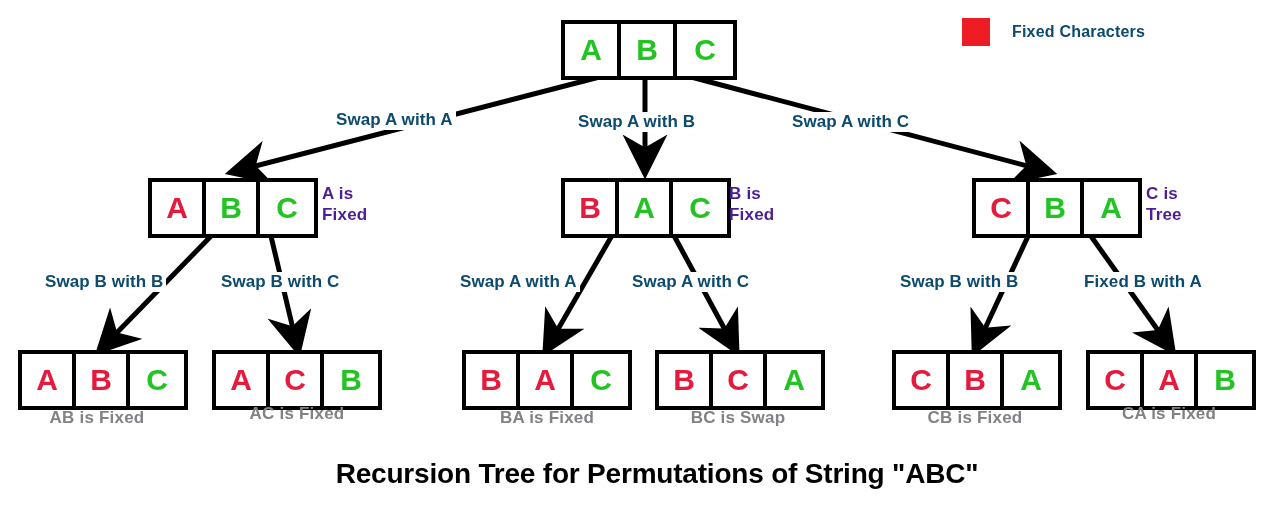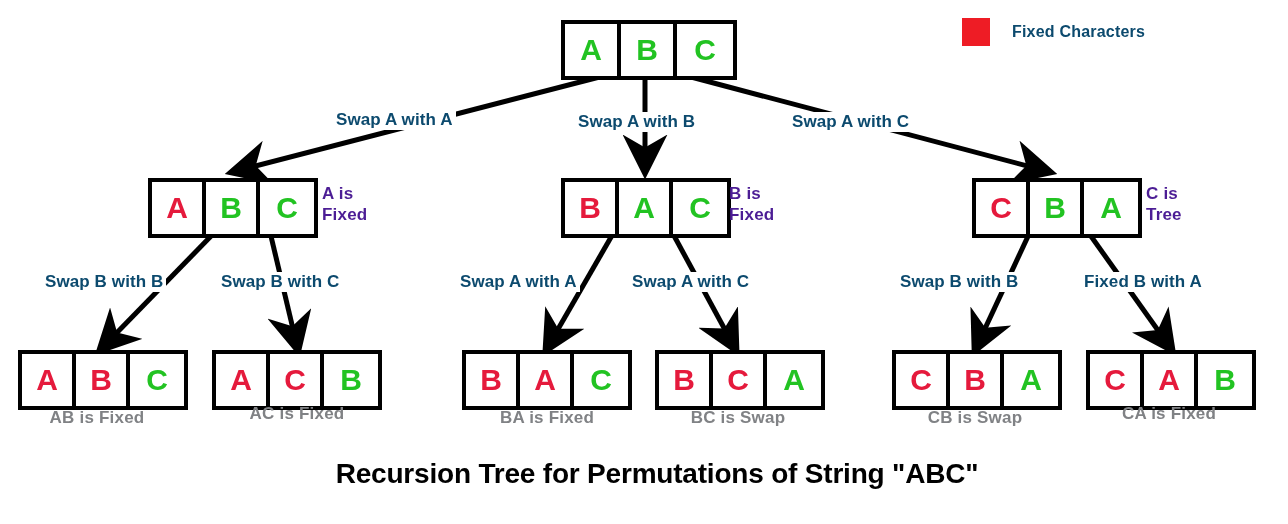--- a/index.html
+++ b/index.html
@@ -239,21 +239,21 @@
     <div class="cell fixed">C</div>
     <div class="cell free">A</div>
   </div>
   <div class="leaf-caption" style="left:653px; top:408px; width:170px;">BC is Swap</div>
 
   <div class="node" style="left:892px; top:350px;">
     <div class="cell fixed">C</div>
     <div class="cell fixed">B</div>
     <div class="cell free">A</div>
   </div>
-  <div class="leaf-caption" style="left:890px; top:408px; width:170px;">CB is Swap</div>
+  <div class="leaf-caption" style="left:890px; top:408px; width:170px;">CB is Fixed</div>
 
   <div class="node" style="left:1086px; top:350px;">
     <div class="cell fixed">C</div>
     <div class="cell fixed">A</div>
     <div class="cell free">B</div>
   </div>
   <div class="leaf-caption" style="left:1084px; top:404px; width:170px;">CA is Fixed</div>
 
   <div id="title">Recursion Tree for Permutations of String "ABC"</div>
 

